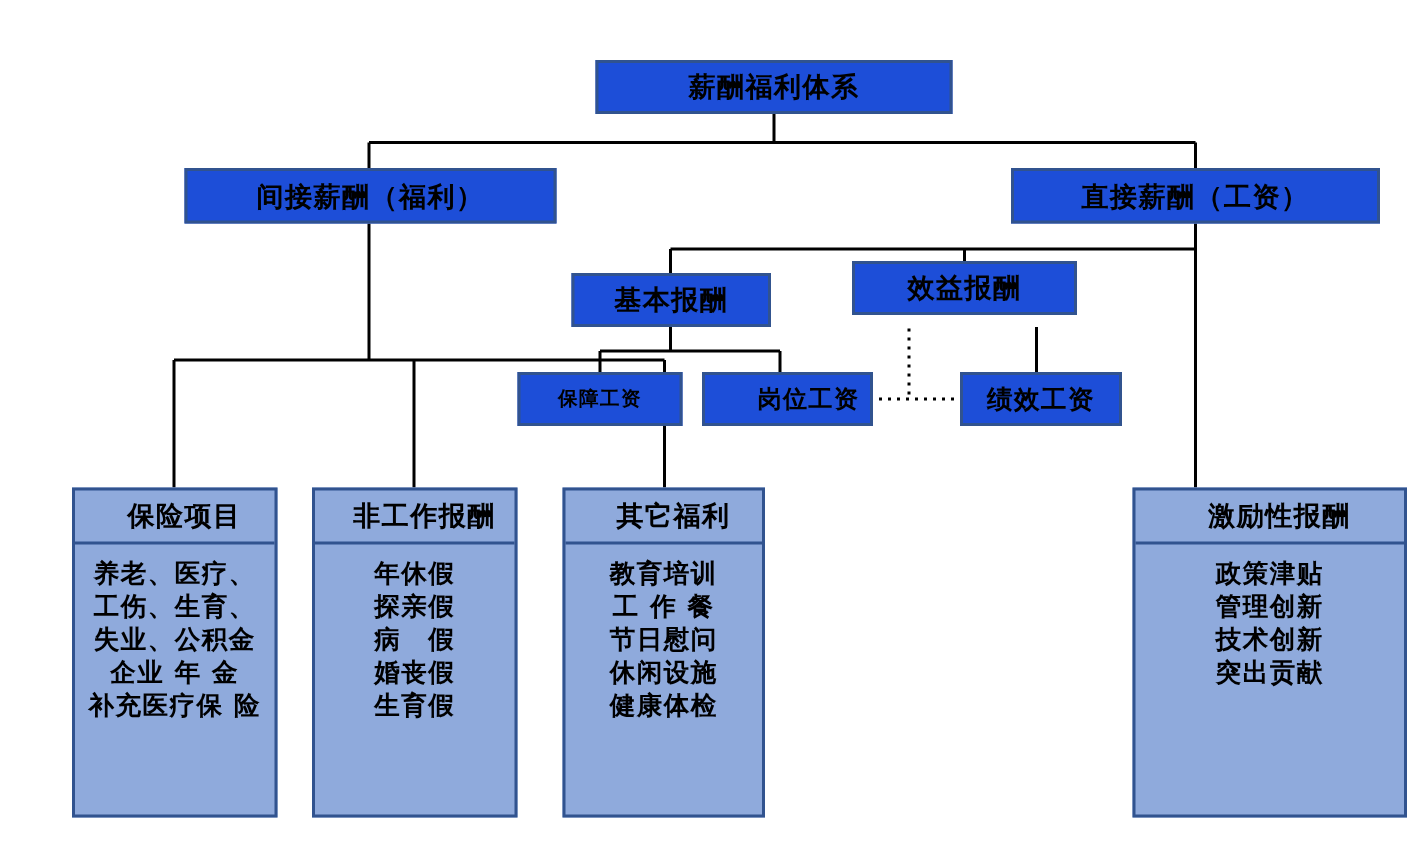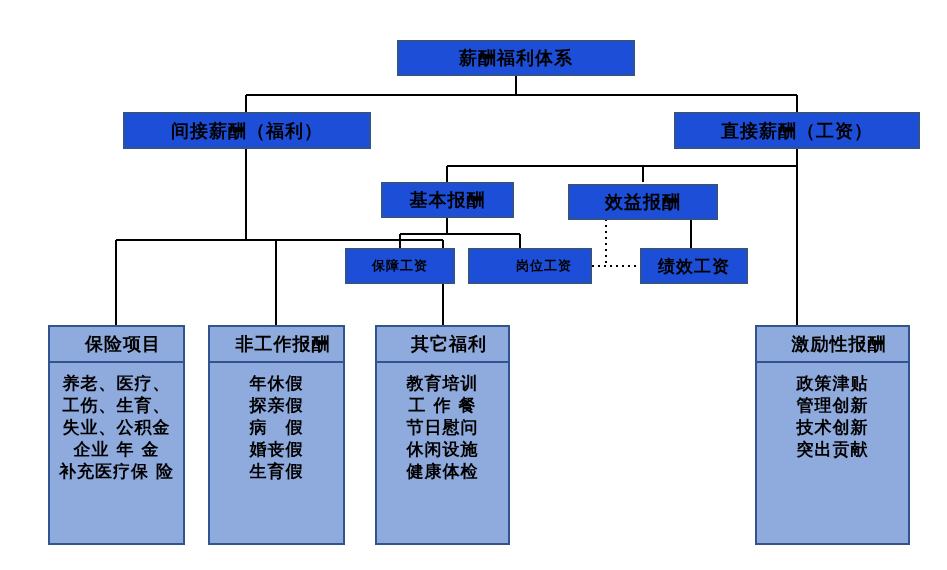--- a/index.html
+++ b/index.html
@@ -89,24 +89,24 @@
 
     <path d="M606,219 L606,266 M574,266 L640,266" stroke="#000000" stroke-width="2" fill="none" stroke-dasharray="2,4"></path>
   </svg>
 
   <div class="node" style="left:397px; top:40px; width:238px; height:36px;">薪酬福利体系</div>
 
   <div class="node" style="left:123px; top:112px; width:248px; height:37px;">间接薪酬（福利）</div>
   <div class="node" style="left:674px; top:112px; width:246px; height:37px;">直接薪酬（工资）</div>
 
   <div class="node" style="left:381px; top:182px; width:133px; height:36px;">基本报酬</div>
-  <div class="node" style="left:568px; top:184px; width:150px; height:36px;text-align:right;">效益报酬</div>
+  <div class="node" style="left:568px; top:174px; width:150px; height:36px;text-align:right;">效益报酬</div>
 
   <div class="node" style="left:345px; top:248px; width:110px; height:36px; font-size:13px;">保障工资</div>
-  <div class="node" style="left:468px; top:248px; width:124px; height:36px; font-size:13px;padding-left:28px;">岗位工资</div>
+  <div class="node" style="left:468px; top:248px; width:114px; height:36px; font-size:16px;padding-left:28px;">岗位工资</div>
   <div class="node" style="left:640px; top:248px; width:108px; height:36px; font-size:17px;">绩效工资</div>
 
   <div class="group" style="left:48px; top:325px; width:137px; height:220px;">
     <div class="group-header">保险项目</div>
     <div class="group-body">
       <div class="group-line">养老、医疗、</div>
       <div class="group-line">工伤、生育、</div>
       <div class="group-line">失业、公积金</div>
       <div class="group-line">企业 年 金</div>
       <div class="group-line">补充医疗保 险</div>
@@ -128,21 +128,21 @@
     <div class="group-header">其它福利</div>
     <div class="group-body">
       <div class="group-line">教育培训</div>
       <div class="group-line">工 作 餐</div>
       <div class="group-line">节日慰问</div>
       <div class="group-line">休闲设施</div>
       <div class="group-line">健康体检</div>
     </div>
   </div>
 
-  <div class="group" style="left:755px; top:325px; width:155px; height:220px;">
+  <div class="group" style="left:755px; top:325px; width:183px; height:220px;">
     <div class="group-header">激励性报酬</div>
     <div class="group-body">
       <div class="group-line">政策津贴</div>
       <div class="group-line">管理创新</div>
       <div class="group-line">技术创新</div>
       <div class="group-line">突出贡献</div>
     </div>
   </div>
 
 </div>

